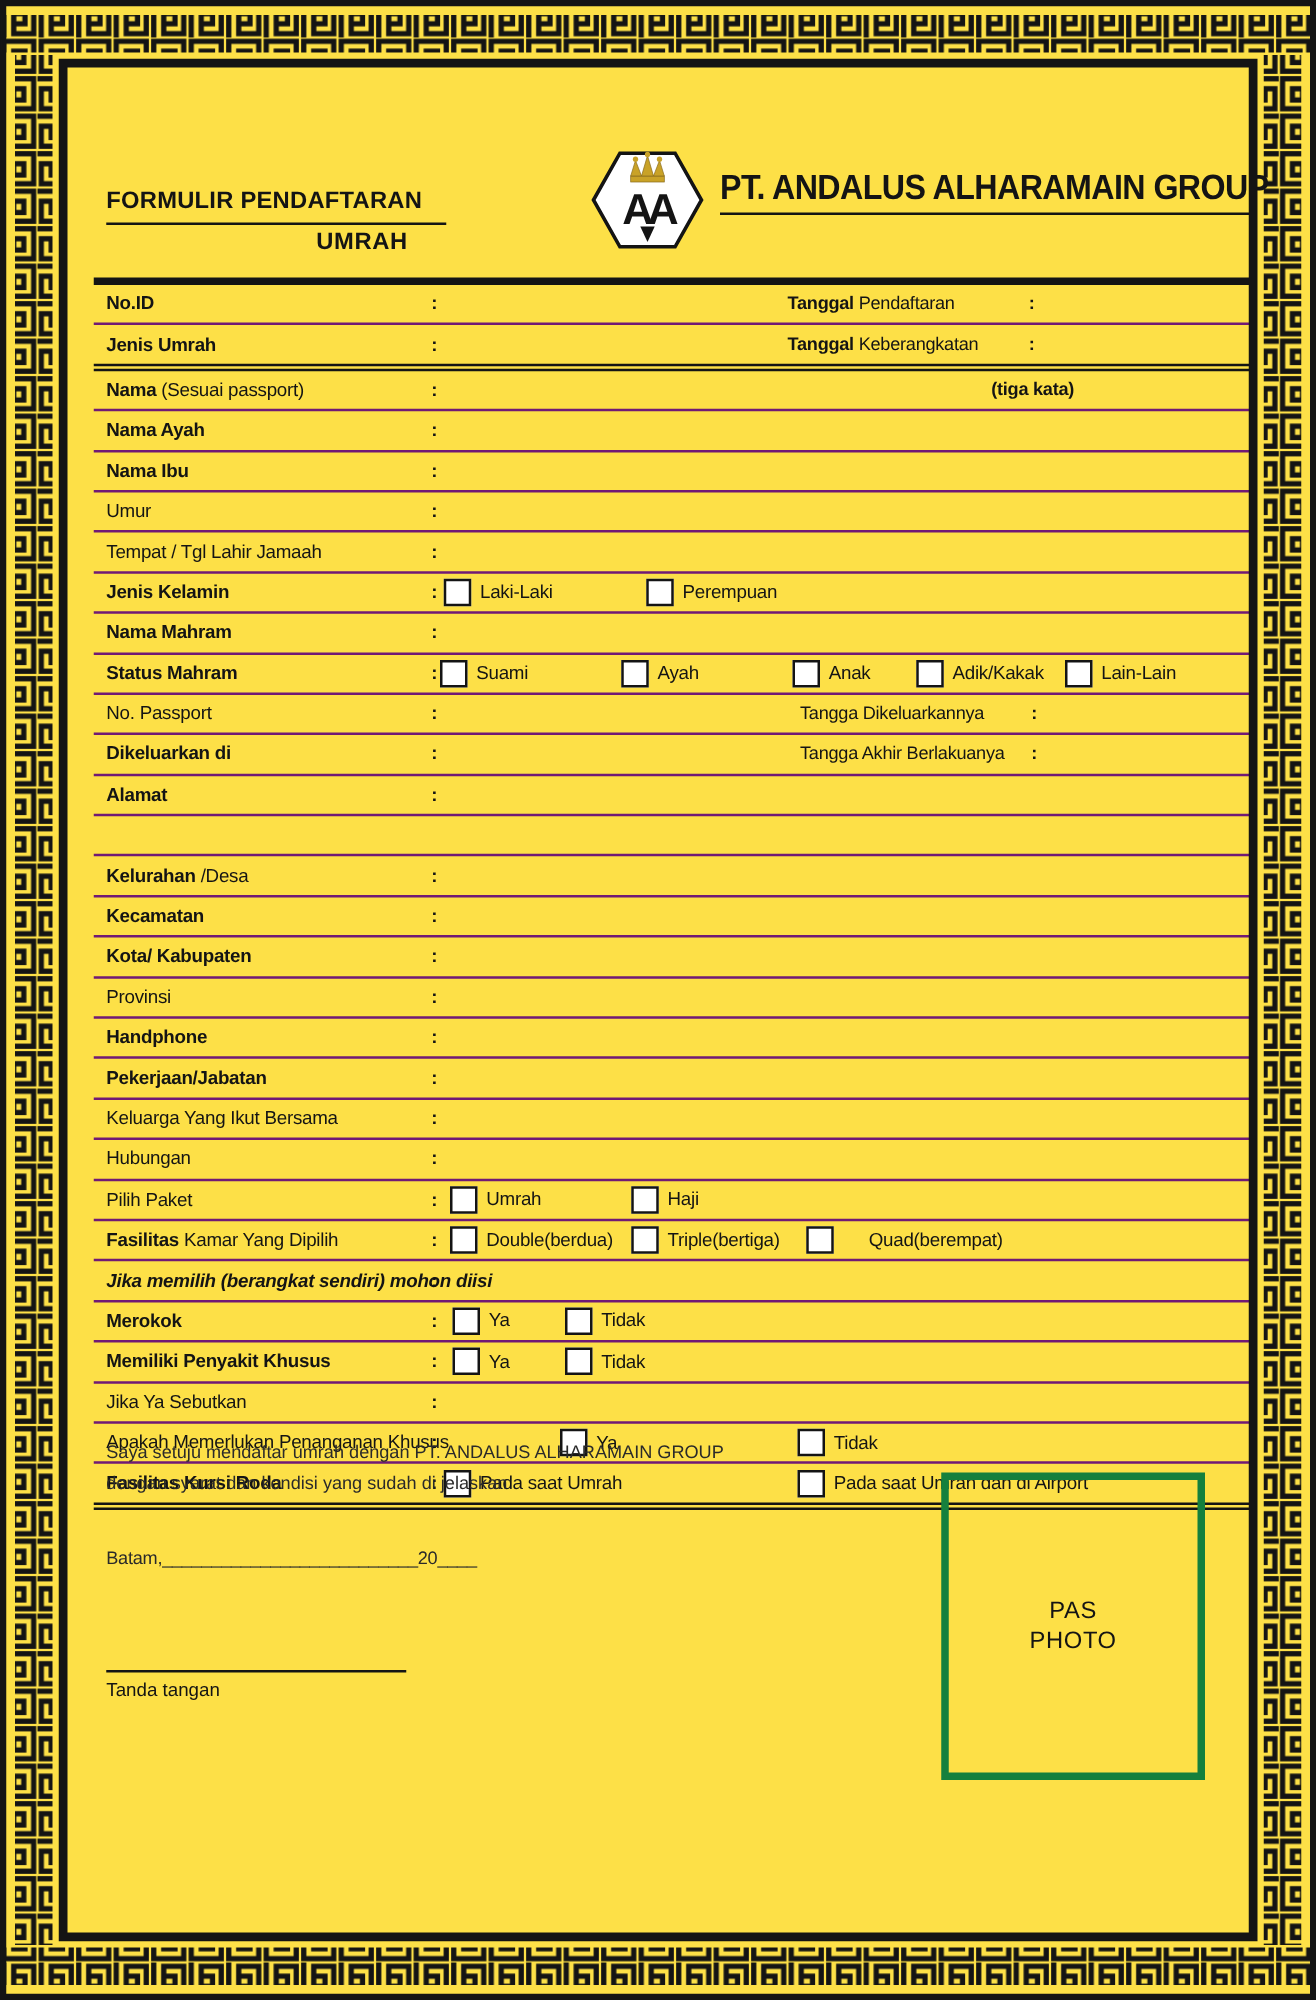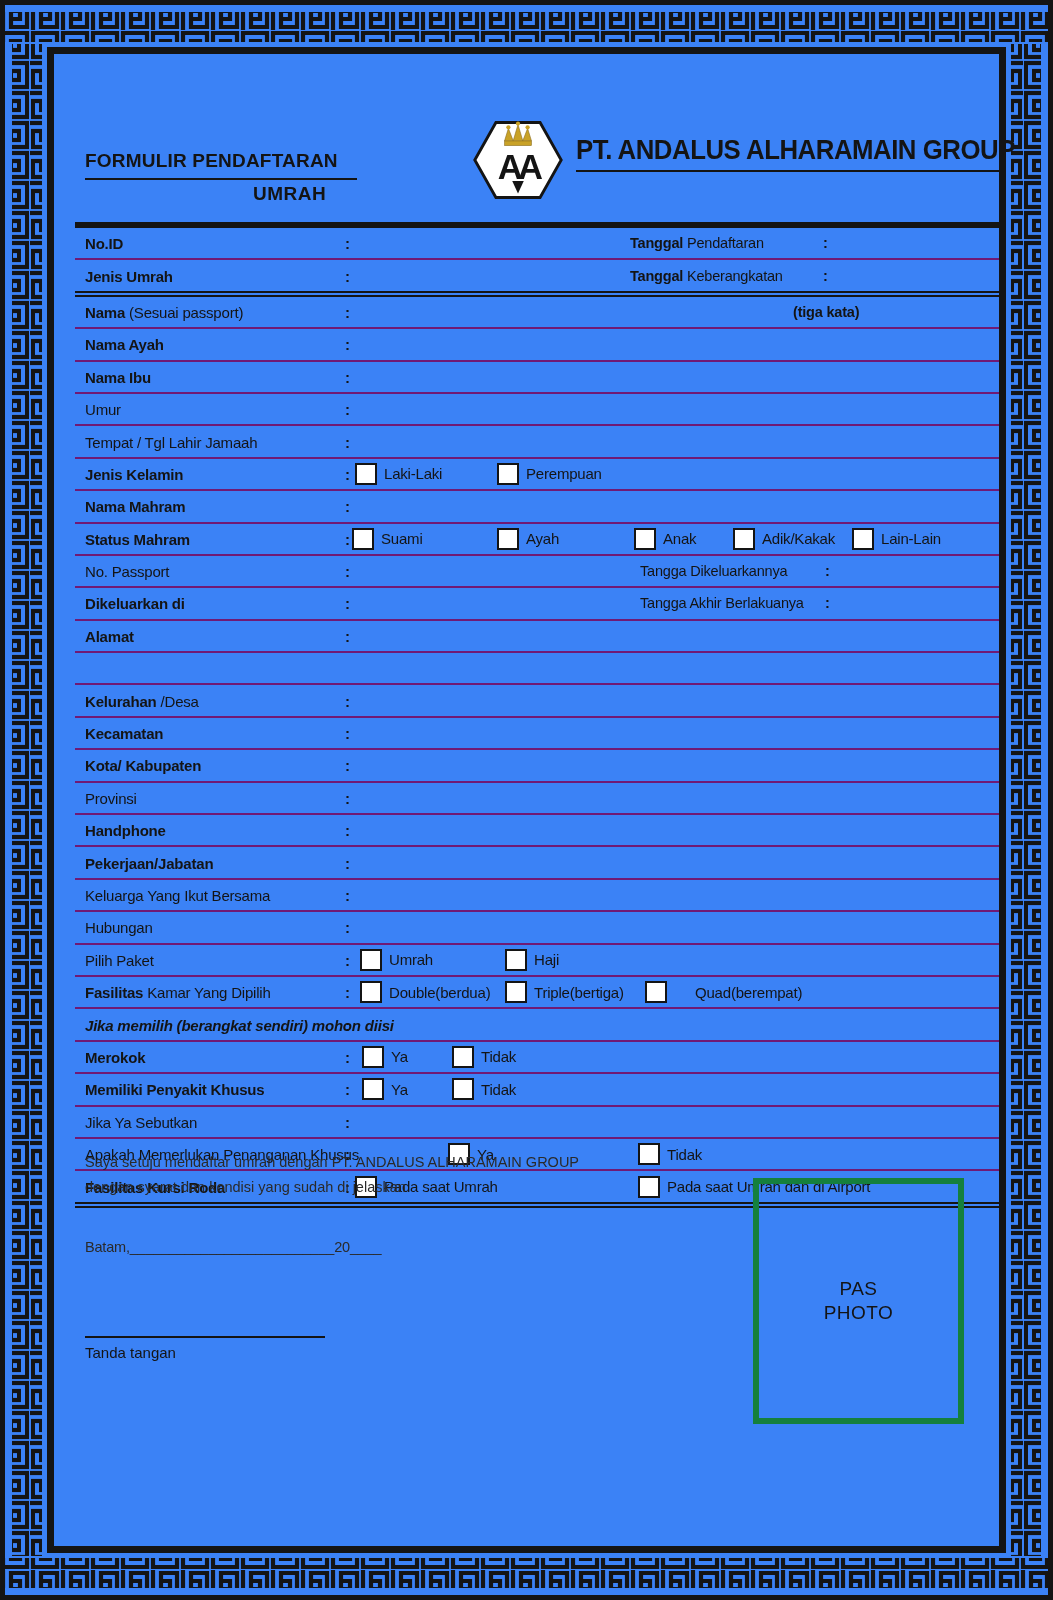--- a/index.html
+++ b/index.html
@@ -1,16 +1,16 @@
 <!DOCTYPE html>
 <html><head>
 <meta charset="utf-8">
 <style>
   html,body{margin:0;padding:0;background:#fff;}
-  .page{position:relative;width:1053px;height:1600px;background:#3b82f6;overflow:hidden;
+  .page{position:relative;width:1053px;height:1600px;background:#fde047;overflow:hidden;
         font-family:"Liberation Sans","DejaVu Sans",sans-serif;color:#141414;}
   .border-svg{position:absolute;left:0;top:0;z-index:1;}
 
   
   .form-title{position:absolute;left:85px;top:150px;width:272px;font-size:19px;font-weight:800;
               letter-spacing:.2px;border-bottom:2.5px solid #141414;padding-bottom:6px;}
   .form-subtitle{position:absolute;left:253px;top:183px;font-size:19px;font-weight:800;letter-spacing:.5px;}
   .logo{position:absolute;left:470px;top:112px;width:96px;height:96px;}
   .company{position:absolute;left:576px;top:134px;width:426px;}
   .company-name{font-size:28px;font-weight:800;letter-spacing:-.5px;white-space:nowrap;
@@ -129,21 +129,21 @@
         <span class="lbl"><span>Tempat / Tgl Lahir Jamaah</span></span>
         <span class="colon">:</span>
       </div>
       <div class="row">
         <span class="lbl"><b>Jenis Kelamin</b></span>
         <span class="colon">:</span>
         <span class="cb-item" style="left: 280px; align-items: center;">
           <span class="cb-box"></span>
           <span class="cb-lab">Laki-Laki</span>
         </span>
-        <span class="cb-item" style="left: 422px;">
+        <span class="cb-item" style="left: 442px;">
           <span class="cb-box"></span>
           <span class="cb-lab">Perempuan</span>
         </span>
       </div>
       <div class="row">
         <span class="lbl"><b>Nama Mahram</b></span>
         <span class="colon">:</span>
       </div>
       <div class="row">
         <span class="lbl"><b>Status Mahram</b></span>

